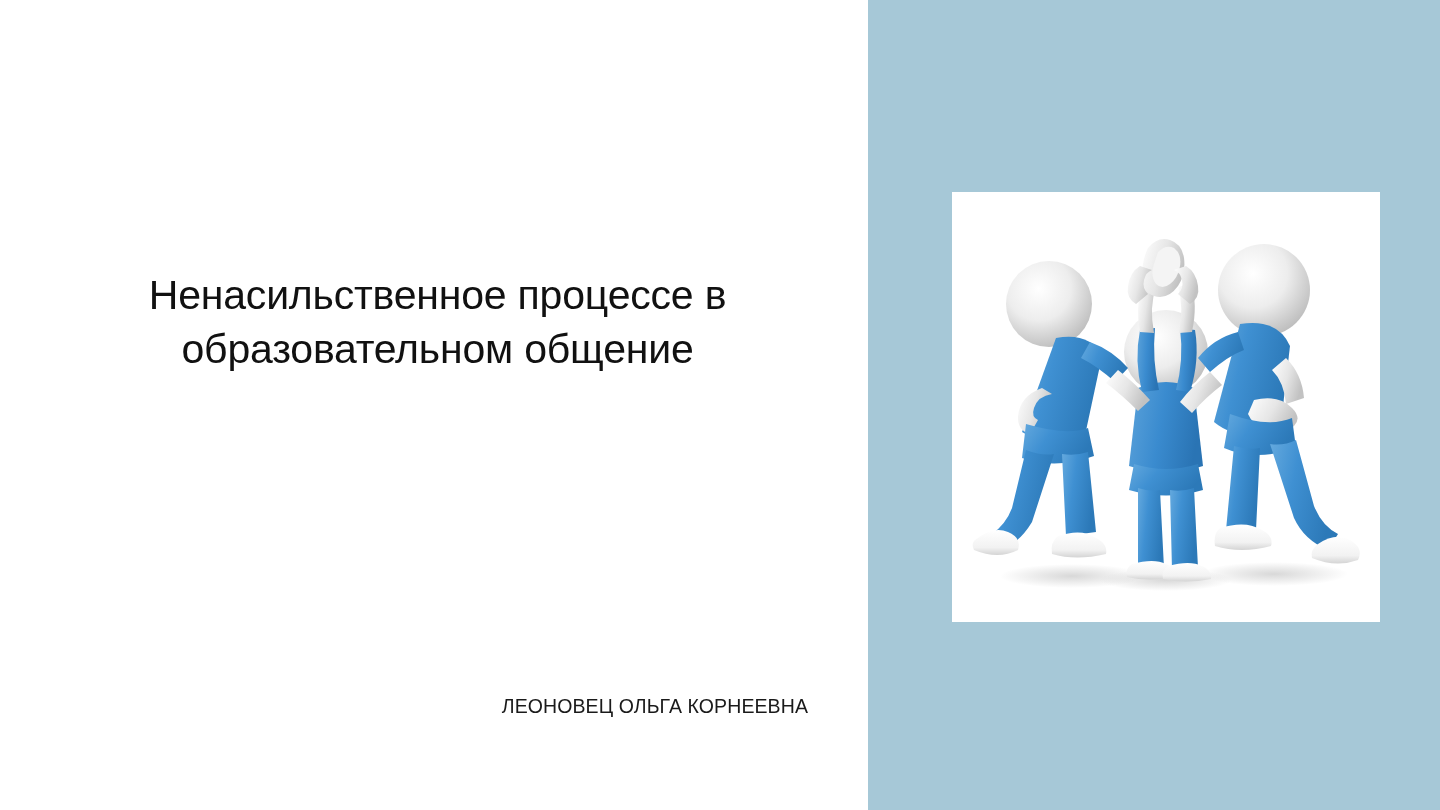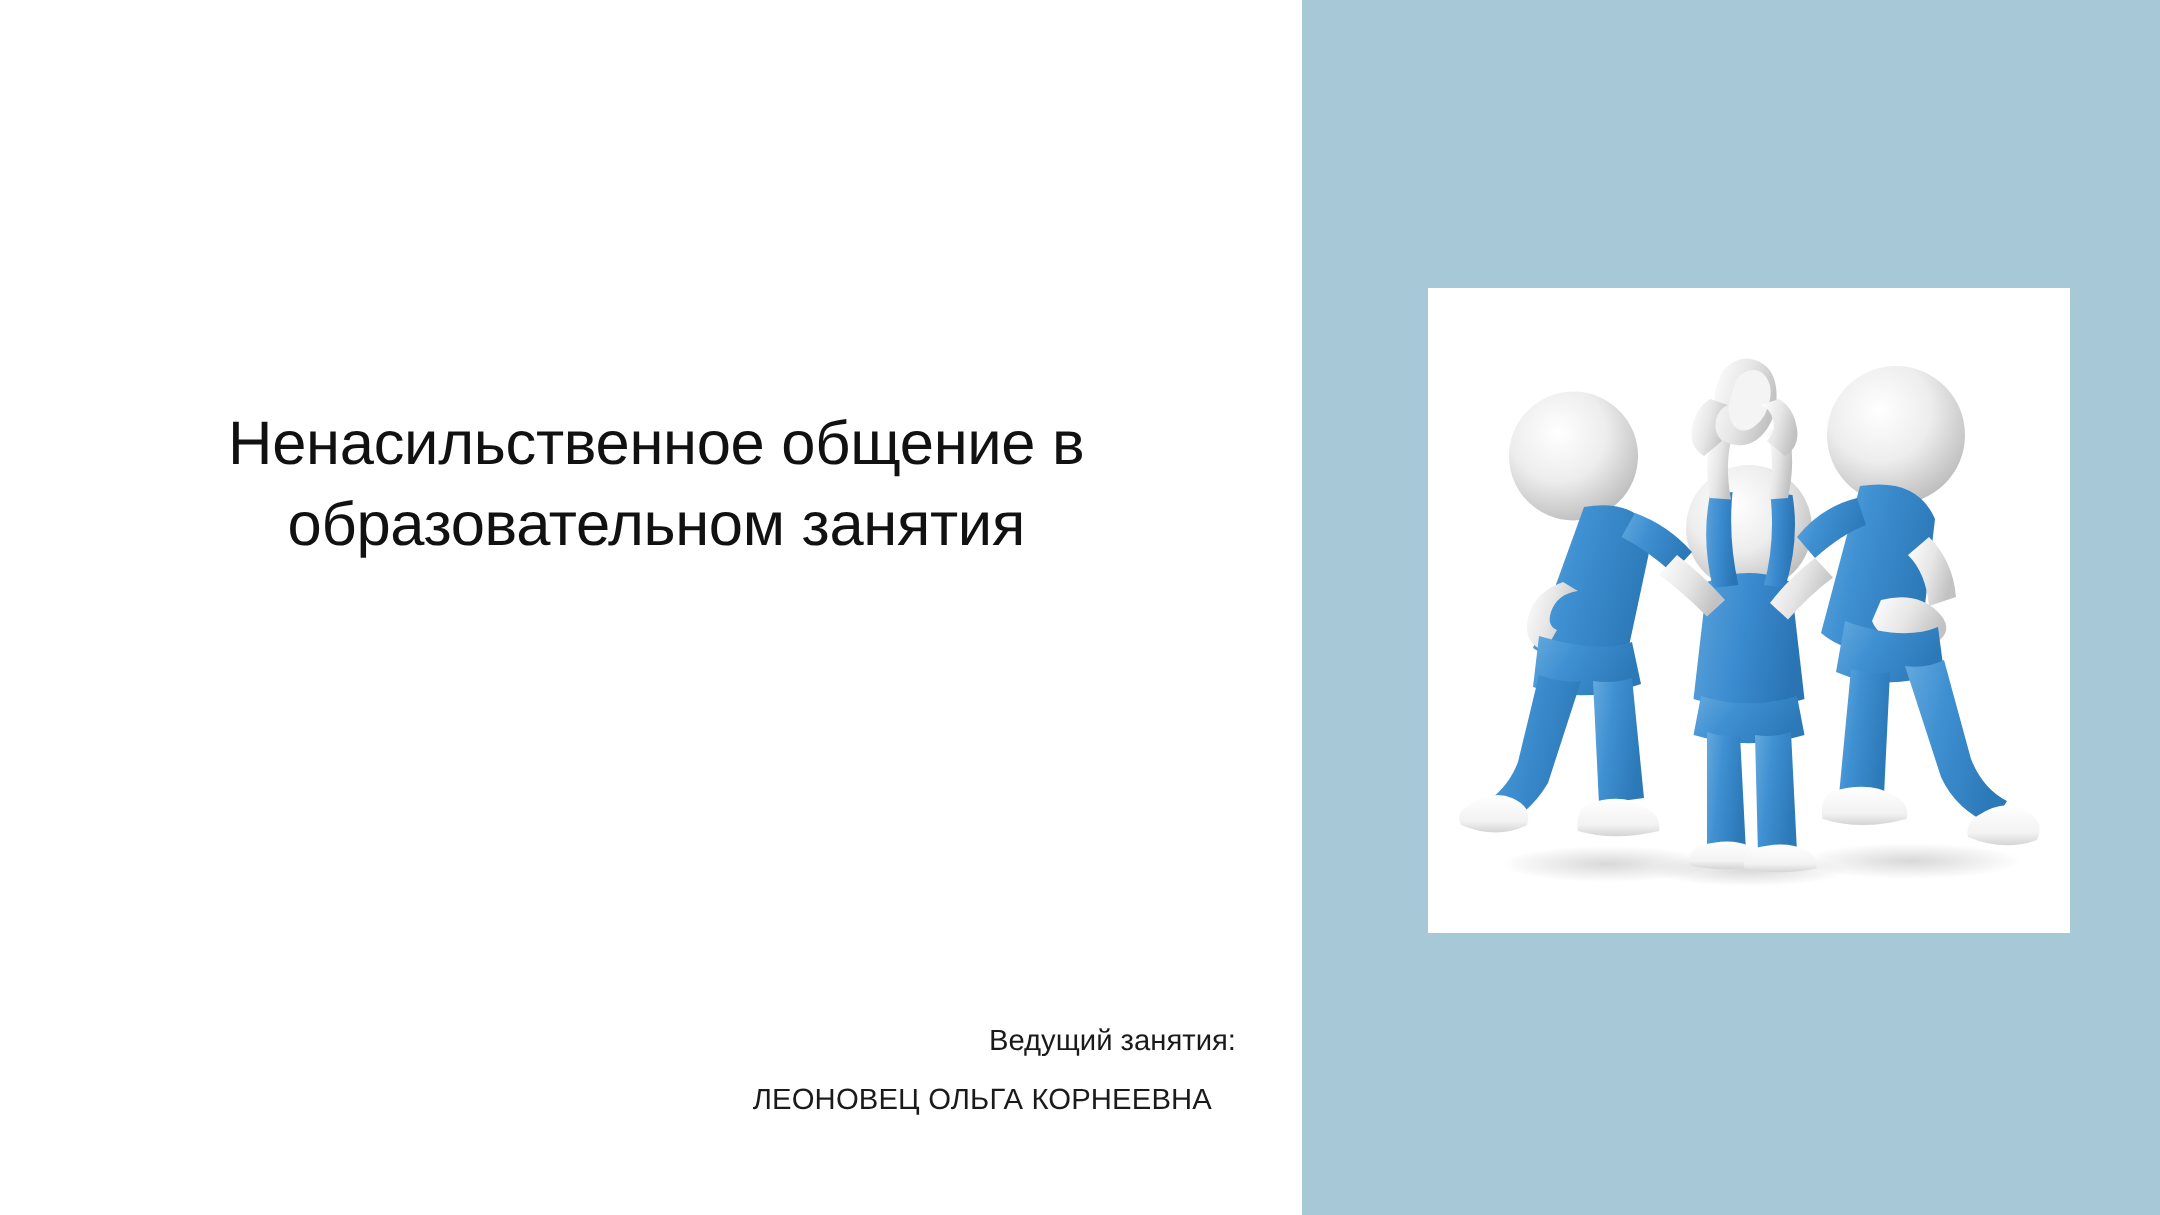--- a/index.html
+++ b/index.html
@@ -202,22 +202,21 @@
       <g>
         <path d="M196 56 q10 -12 22 -8 q12 4 14 18 q2 16 -6 28 q-10 14 -24 10 q-12 -4 -12 -20 q0 -16 6 -28 z" fill="url(#limbG)"></path>
         <path d="M206 60 q8 -8 16 -4 q8 6 6 18 q-2 12 -10 18 q-8 6 -14 0 q-6 -8 -2 -20 z" fill="#f4f4f4"></path>
         <path d="M188 74 q-10 6 -12 20 q-2 12 8 18 l12 -10 q-6 -6 -4 -14 q2 -8 8 -10 z" fill="url(#limbG)"></path>
         <path d="M234 74 q10 6 12 20 q2 12 -8 18 l-12 -10 q6 -6 4 -14 q-2 -8 -8 -10 z" fill="url(#limbG)"></path>
       </g>
     </svg>
   </div>
 
   <div class="title-block">
-    <div class="title-text">Ненасильственное общение в</div>
-    <div class="title-text">образовательном занятия</div>
+    <div class="title-text">Ненасильственное процессе в</div>
+    <div class="title-text">образовательном общение</div>
   </div>
 
   <div class="subtitle-block">
-    <div class="subtitle-presenter-label">Ведущий занятия:</div>
     <div class="subtitle-presenter-name">ЛЕОНОВЕЦ ОЛЬГА КОРНЕЕВНА</div>
   </div>
 
 </div>
 
 </body></html>

